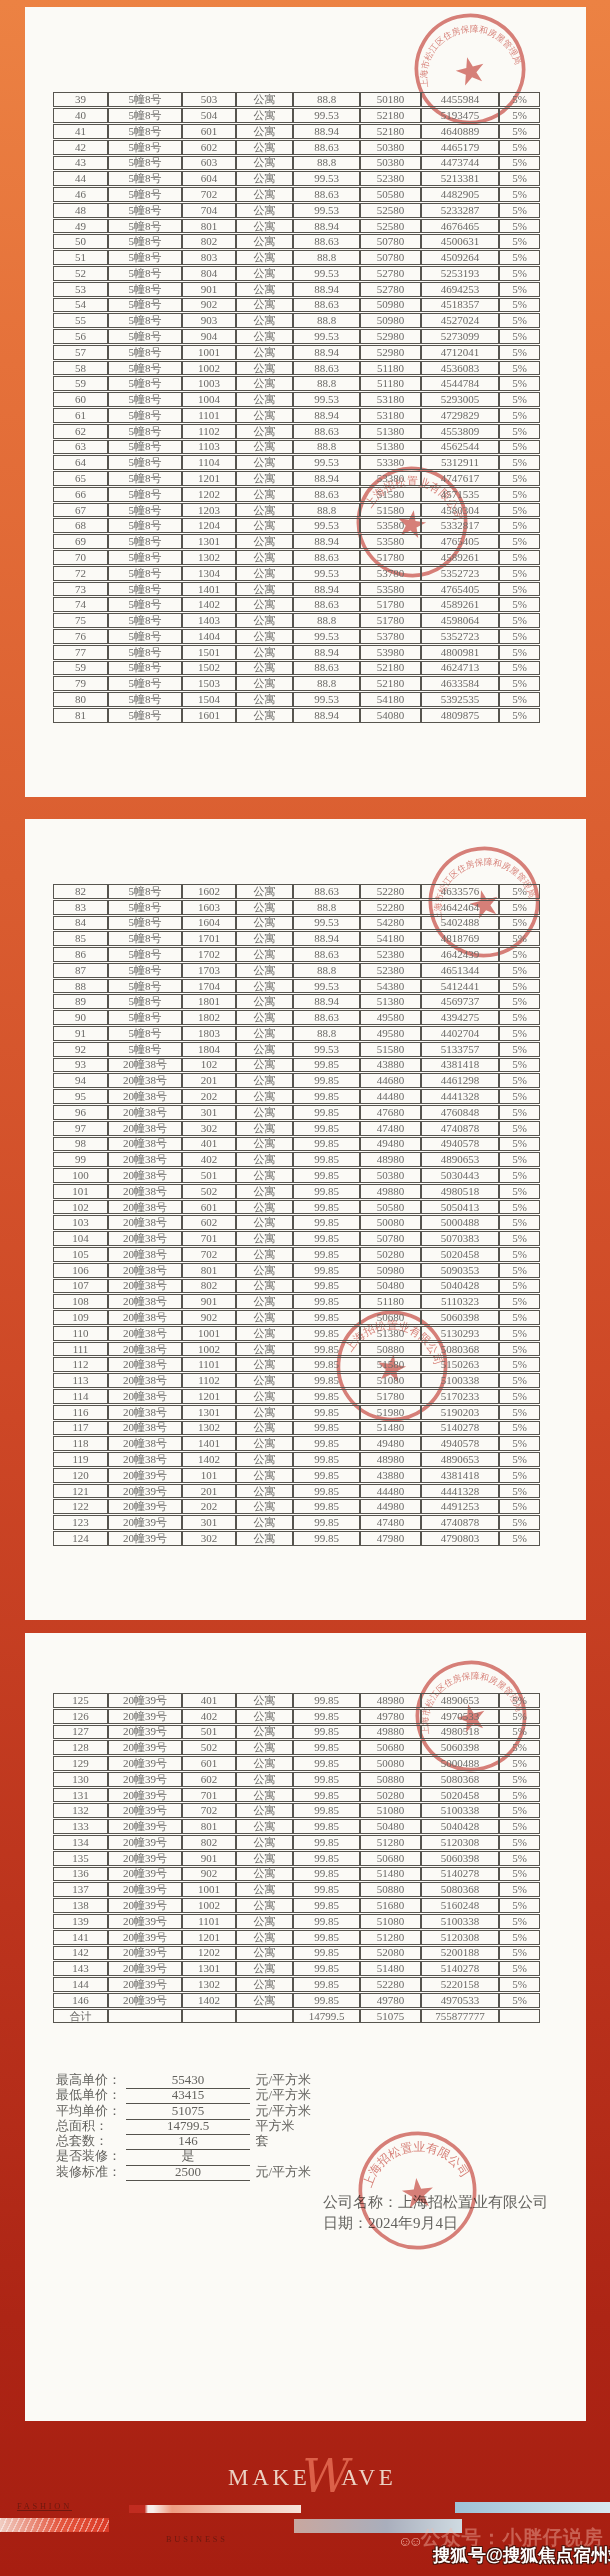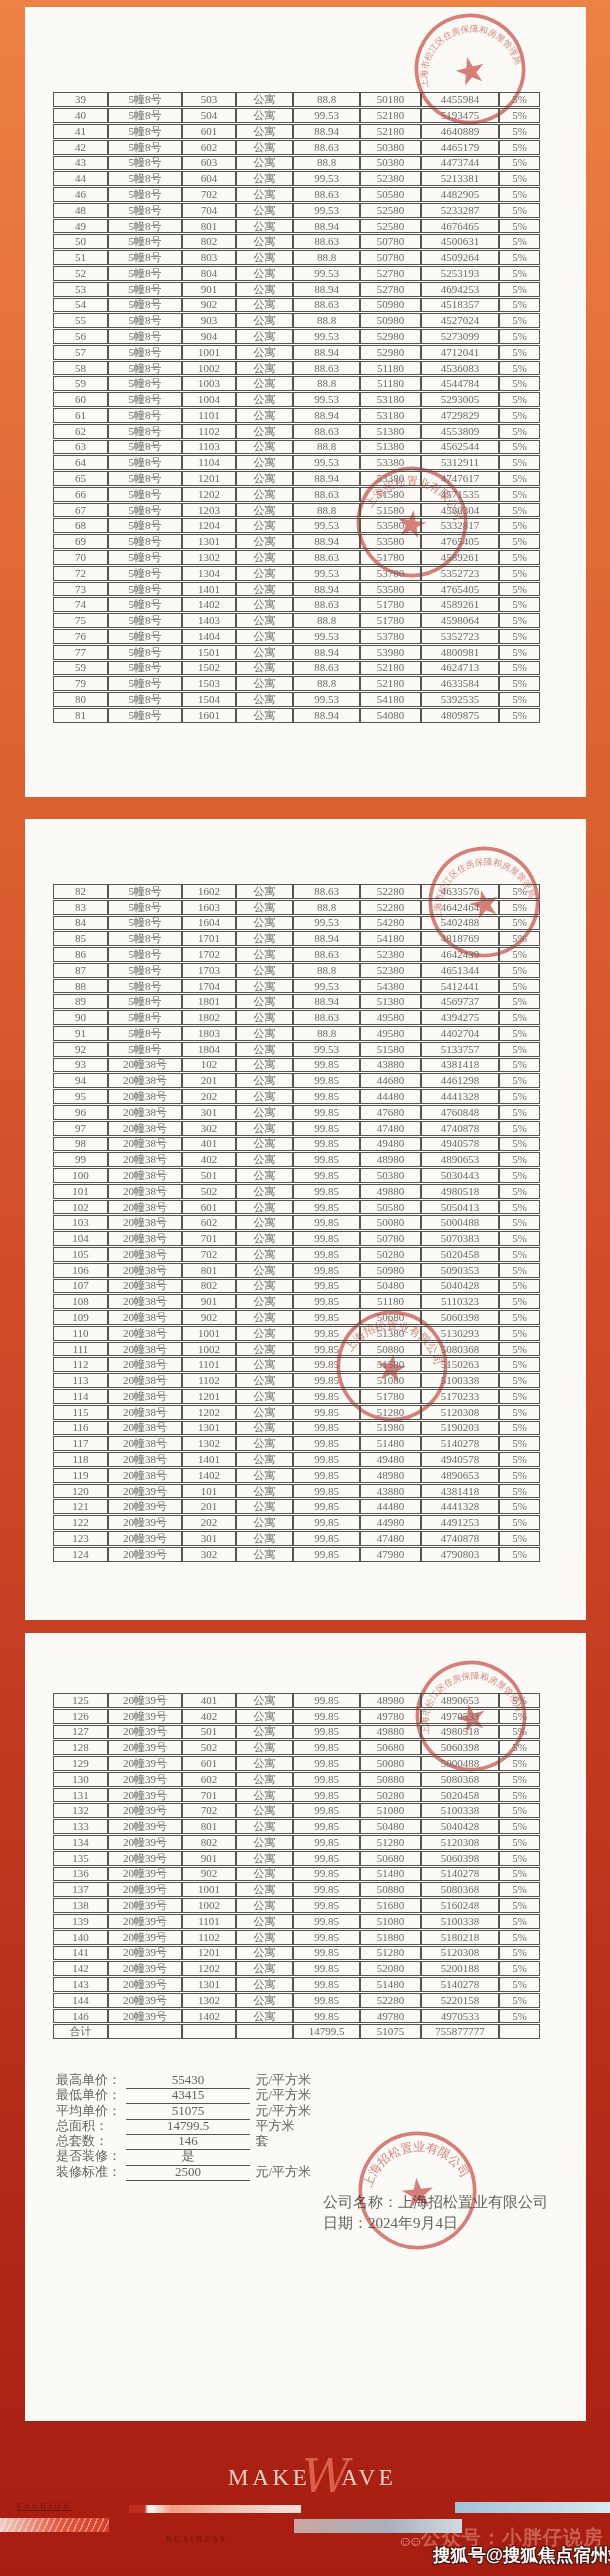--- a/index.html
+++ b/index.html
@@ -852,30 +852,20 @@
             <td>114</td>
             <td>20幢38号</td>
             <td>1201</td>
             <td>公寓</td>
             <td>99.85</td>
             <td>51780</td>
             <td>5170233</td>
             <td>5%</td>
           </tr>
           <tr>
-            <td>115</td>
-            <td>20幢38号</td>
-            <td>1202</td>
-            <td>公寓</td>
-            <td>99.85</td>
-            <td>51280</td>
-            <td>5120308</td>
-            <td>5%</td>
-          </tr>
-          <tr>
             <td>116</td>
             <td>20幢38号</td>
             <td>1301</td>
             <td>公寓</td>
             <td>99.85</td>
             <td>51980</td>
             <td>5190203</td>
             <td>5%</td>
           </tr>
           <tr>
@@ -1128,30 +1118,20 @@
             <td>139</td>
             <td>20幢39号</td>
             <td>1101</td>
             <td>公寓</td>
             <td>99.85</td>
             <td>51080</td>
             <td>5100338</td>
             <td>5%</td>
           </tr>
           <tr>
-            <td>140</td>
-            <td>20幢39号</td>
-            <td>1102</td>
-            <td>公寓</td>
-            <td>99.85</td>
-            <td>51880</td>
-            <td>5180218</td>
-            <td>5%</td>
-          </tr>
-          <tr>
             <td>141</td>
             <td>20幢39号</td>
             <td>1201</td>
             <td>公寓</td>
             <td>99.85</td>
             <td>51280</td>
             <td>5120308</td>
             <td>5%</td>
           </tr>
           <tr>

